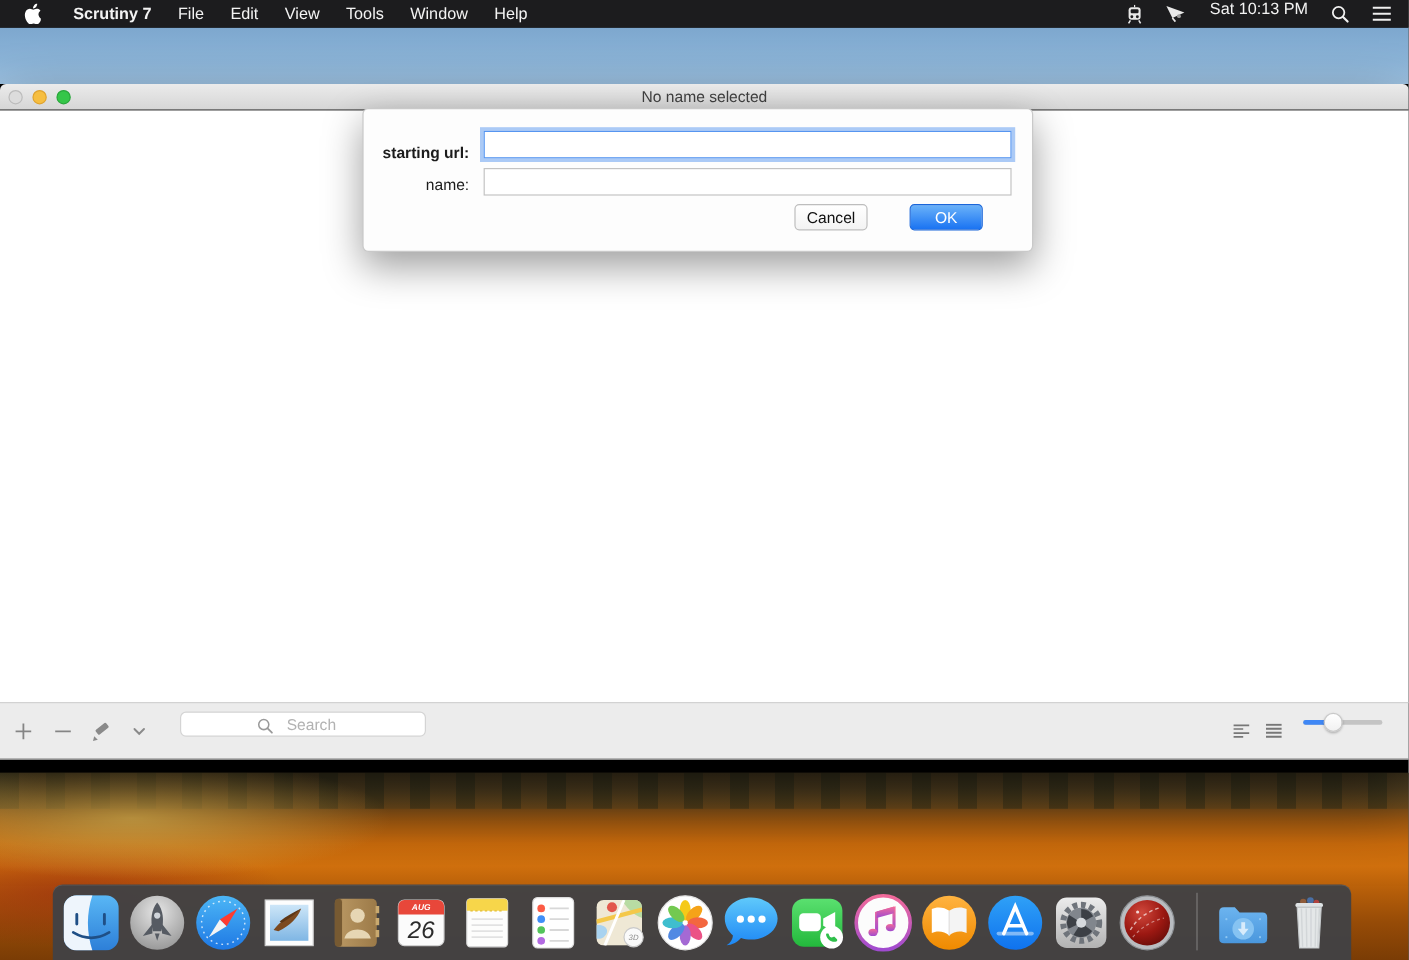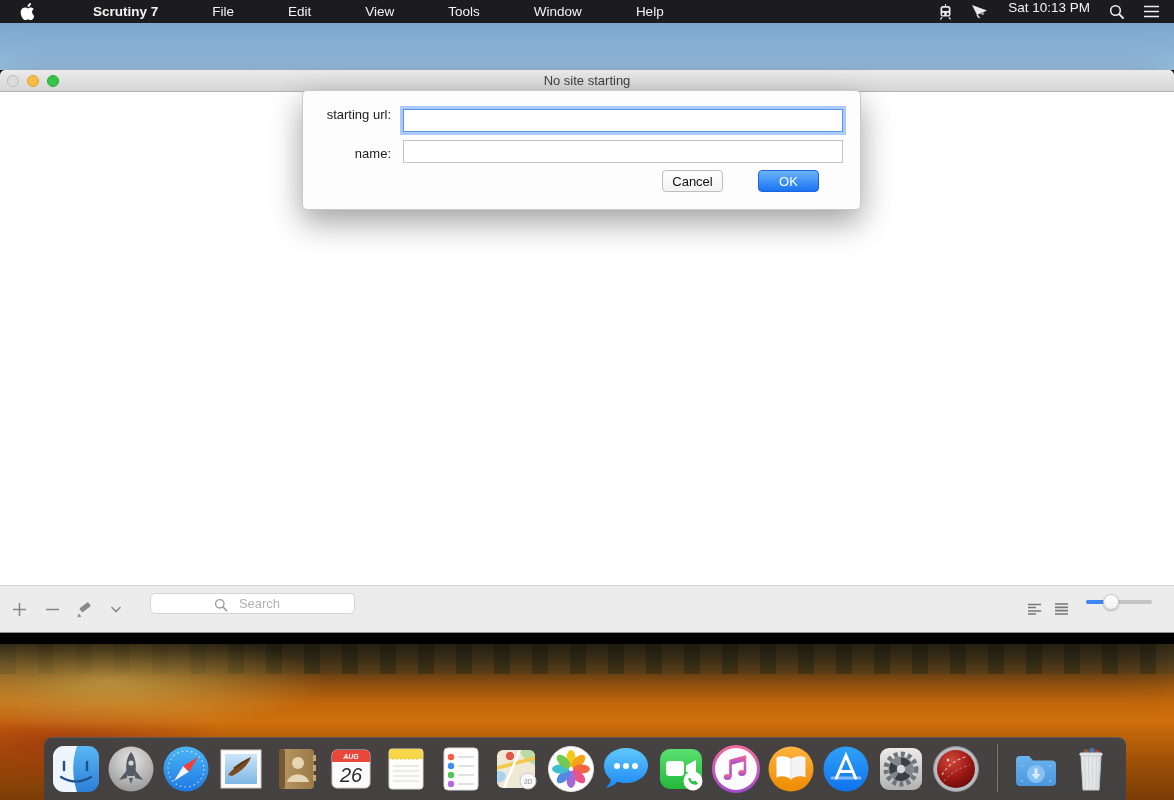--- a/index.html
+++ b/index.html
@@ -4,21 +4,21 @@
 <style>
   * { margin:0; padding:0; box-sizing:border-box; }
   html,body { width:1174px; height:800px; }
   body { font-family:"Liberation Sans", sans-serif; overflow:hidden; }
   .screen { position:relative; width:1174px; height:800px; overflow:hidden; background:#000; }
 
   
   .menubar { position:absolute; left:0; top:0; width:1174px; height:23px;
     background:#1c1c1e; color:#f3f3f3; display:flex; align-items:center;
     font-size:13.5px; z-index:50; }
-  .menubar .left { display:flex; align-items:center; height:100%;gap:32px; }
+  .menubar .left { display:flex; align-items:center; height:100%; }
   .apple { padding:0 16px 0 20px; display:flex; align-items:center; height:100%; }
   .app-name { font-weight:bold; padding:0 11px; }
   .menu-item { padding:0 11px; }
   .menubar .right { margin-left:auto; display:flex; align-items:flex-start; height:100%; gap:0; }
   .status-icon { padding:0 9px; display:flex; align-items:center; height:100%; }
   .clock { padding:0 10px; }
 
   
   .sky { position:absolute; left:0; top:23px; width:1174px; height:47px;
     background:linear-gradient(180deg,#7ea8cf 0%, #8db6da 60%, #9ec3e3 100%); }
@@ -76,21 +76,21 @@
     background:#3f87f5; border-radius:2px; }
   .slider-knob { position:absolute; left:calc(38% - 8px); top:-6px; width:16px; height:16px;
     background:linear-gradient(#ffffff,#f1f1f1); border:1px solid #c9c9c9; border-radius:50%;
     box-shadow:0 1px 2px rgba(0,0,0,.25); }
 
   
   .dialog { position:absolute; left:302px; top:90px; width:559px; height:120px;
     background:#fdfdfd; border:1px solid #c9c9c9; border-radius:5px;
     box-shadow:0 12px 32px rgba(0,0,0,.38); z-index:30; font-size:13px; color:#1c1c1c; }
   .dlg-label { position:absolute; left:0; width:88px; text-align:right; }
-  .dlg-label.url { top:16px; }
+  .dlg-label.url { top:29px;font-weight:bold; }
   .dlg-label.name { top:55px; }
   .dlg-field { position:absolute; left:100px; width:440px; height:23px;
     background:#fff; border:1px solid #c3c3c3; }
   .dlg-field input { width:100%; height:100%; border:none; outline:none; font-size:13px; padding:0 4px;
     font-family:"Liberation Sans",sans-serif; background:transparent; }
   .dlg-field.url { top:18px; border:1px solid #5695f0;
     box-shadow:0 0 0 3px rgba(104,160,240,.55); }
   .dlg-field.name { top:49px; }
   .btn { position:absolute; top:79px; width:61px; height:22px; border-radius:4px;
     font-size:13px; text-align:center; line-height:21px; }
@@ -164,21 +164,21 @@
   <div class="sky"></div>
   <div class="wallpaper-bottom"></div>
 
   <div class="window">
     <div class="titlebar">
       <div class="traffic">
         <div class="tl close"></div>
         <div class="tl min"></div>
         <div class="tl zoom"></div>
       </div>
-      <div class="win-title">No site starting</div>
+      <div class="win-title">No name selected</div>
     </div>
 
 
     <div class="content"></div>
 
     <div class="statusbar">
       <div class="sb-btn sb-plus">
         <svg width="15" height="15" viewBox="0 0 15 15">
             <path d="M7.5 1 V14 M1 7.5 H14" stroke="#858585" stroke-width="1.5"></path>
           </svg>

